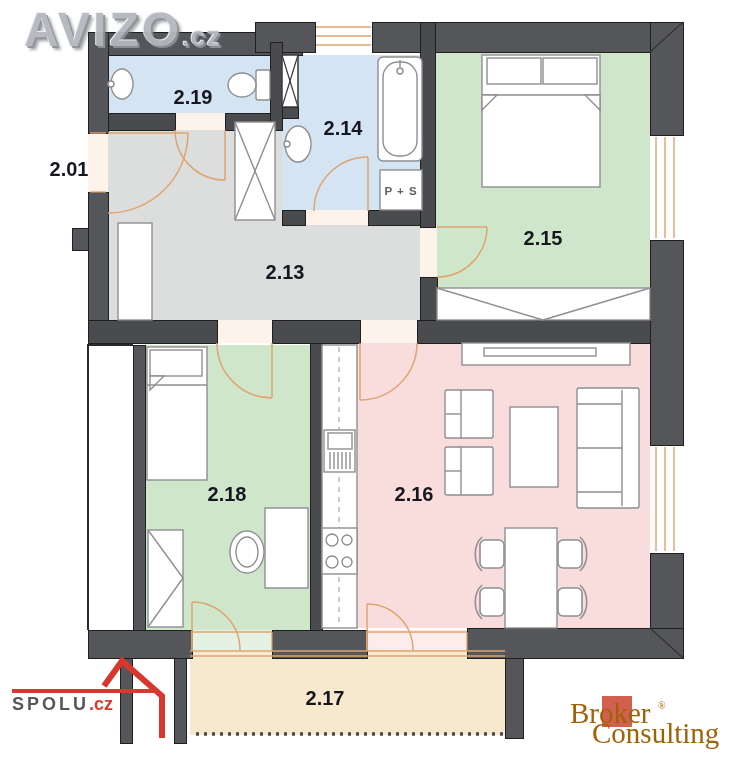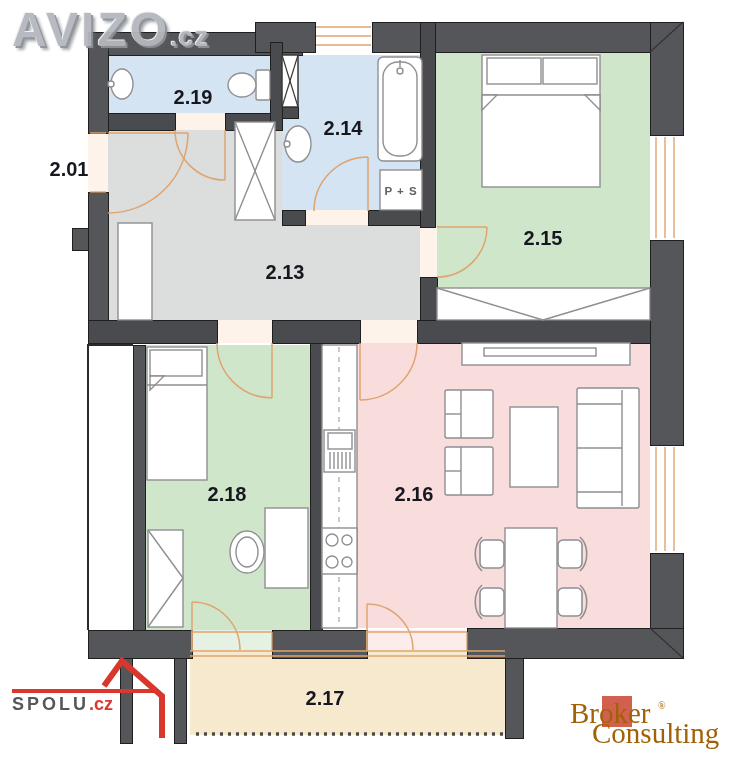--- a/index.html
+++ b/index.html
@@ -3,21 +3,21 @@
 <meta charset="utf-8">
 <style>
   html,body{margin:0;padding:0;background:#ffffff;}
   #stage{position:relative;width:732px;height:768px;background:#fff;overflow:hidden;
          font-family:"Liberation Sans",sans-serif;}
   #plan-svg{position:absolute;left:0;top:0;z-index:1;}
 
   .room-label{font-family:"Liberation Sans",sans-serif;font-weight:bold;font-size:20px;fill:#17171f;}
   .small-label{font-family:"Liberation Sans",sans-serif;font-weight:700;font-size:11.5px;fill:#606066;letter-spacing:1px;}
 
-  .avizo{position:absolute;left:12px;top:2px;z-index:6;font-weight:900;font-size:48px;
+  .avizo{position:absolute;left:24px;top:2px;z-index:6;font-weight:900;font-size:48px;
          letter-spacing:3px;color:#b4b8be;opacity:.95;white-space:nowrap;
          text-shadow:-1px -1px 0 #eef0f2,2px 2px 0 #8d9196,4px 4px 3px rgba(90,94,100,.55);}
   .avizo .tld{font-size:27px;font-weight:800;letter-spacing:1px;color:#b9bdc3;}
 
   .rs{position:absolute;left:12px;top:686px;z-index:6;font-weight:800;color:#56575b;line-height:1.05;}
   .rs-line1{font-size:26px;letter-spacing:2px;}
   .rs-rule{width:142px;height:4px;background:#dc372d;margin:3px 0 2px 0;}
   .rs-line2{font-size:18px;letter-spacing:3px;}
   .rs-line2 .tld{color:#dc372d;letter-spacing:0;}
   .rs-icon{position:absolute;left:86px;top:-30px;}

